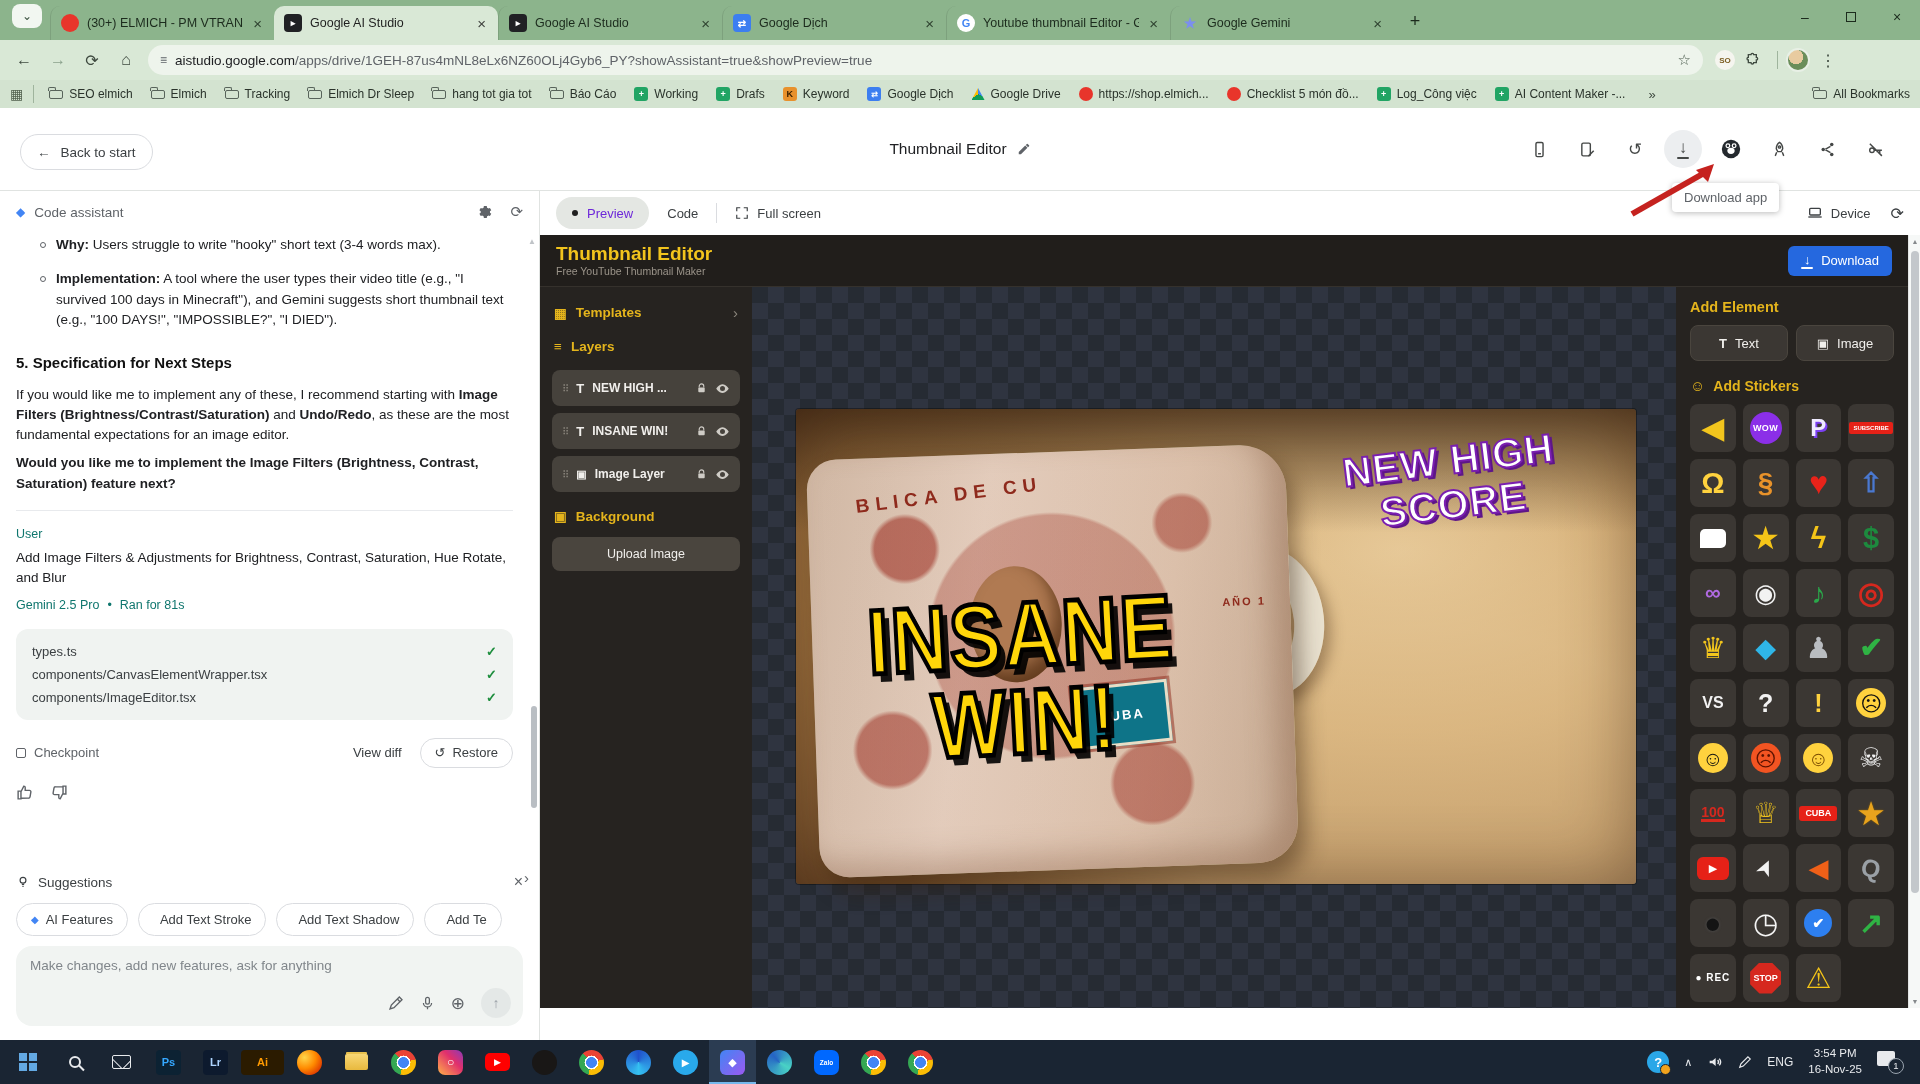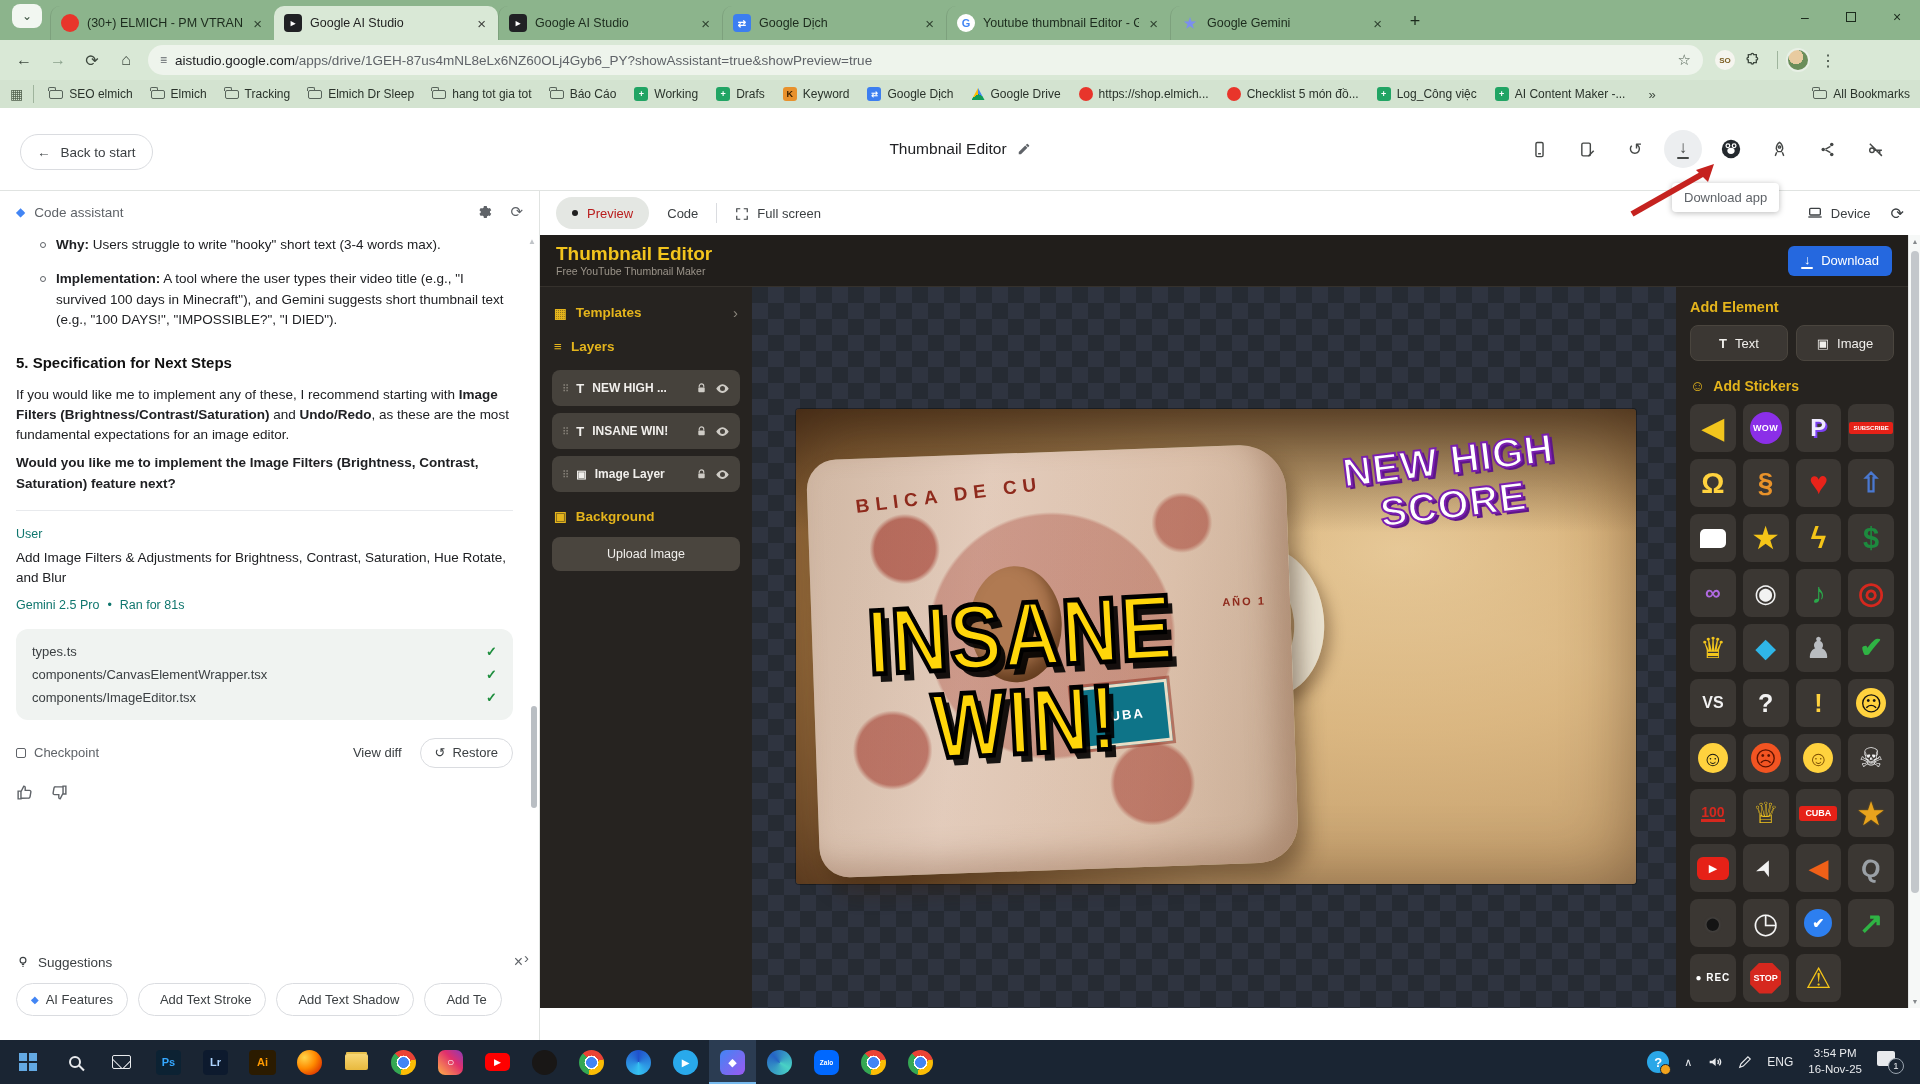--- a/index.html
+++ b/index.html
@@ -111,25 +111,25 @@
 .placeholder{font-size:13.5px;color:#80868b}
 .in-ics{position:absolute;right:12px;bottom:8px;display:flex;align-items:center;gap:16px;color:#5f6368}
 .send{width:30px;height:30px;border-radius:50%;background:#e4e8e7;display:flex;align-items:center;
  justify-content:center;color:#9aa0a6;font-size:14px}
 .lscroll{position:absolute;right:2px;top:515px;width:6px;height:102px;background:#b9bec3;border-radius:3px}
 .lscroll-up{position:absolute;right:3px;top:46px;font-size:8px;color:#c0c4c8}
 
 #ptoolbar{position:absolute;left:540px;top:191px;width:1380px;height:44px;background:#fff;
  display:flex;align-items:center;padding:0 16px;font-size:13px;color:#3c4043}
 .seg-active{background:#e4e7e3;border-radius:16px;height:32px;display:flex;align-items:center;
- gap:9px;padding:16px 16px;color:#b91c1c}
+ gap:9px;padding:16px 16px;color:#6d28d9}
 .seg-dot{width:6px;height:6px;border-radius:50%;background:#1f1f1f}
 .code-lbl{margin-left:18px}
 .tsep{width:1px;height:20px;background:#dadce0;margin:0 18px}
-.tool{display:flex;align-items:flex-end;gap:8px}
+.tool{display:flex;align-items:center;gap:8px}
 .tools-right{margin-left:auto;display:flex;align-items:center;gap:20px}
 
 #app{position:absolute;left:540px;top:235px;width:1368px;height:773px;background:#262320;
  display:flex;flex-direction:column}
 .app-head{height:52px;background:#211e1b;border-bottom:1px solid #35312c;display:flex;
  align-items:center;padding:0 16px}
 .app-title{color:#f2c41d;font-size:19px;font-weight:800;line-height:1.05}
 .app-sub{color:#9b948a;font-size:10.5px;margin-top:2px}
 .dl-btn{margin-left:auto;height:30px;background:#2568df;border-radius:6px;color:#fff;
  font-size:13px;display:flex;align-items:center;gap:8px;padding:0 13px}
@@ -550,20 +550,35 @@
           <span class="chip-ic"></span>
           <span>Add Text Shadow</span>
         </span>
 
         <span class="chip">
           <span class="chip-ic"></span>
           <span>Add Te</span>
         </span>
       </div>
     <span class="chips-more" style="position:absolute;right:10px;bottom:110px">›</span>
+    <div class="inputbox">
+      <div class="placeholder">Make changes, add new features, ask for anything</div>
+      <div class="in-ics">
+        <svg width="16" height="16" viewBox="0 0 24 24" fill="none" stroke="#5f6368" stroke-width="2">
+            <path d="M3 21l2-6L17 3l4 4L9 19l-6 2z"></path>
+            <path d="M14 6l4 4"></path>
+          </svg>
+        <svg width="15" height="15" viewBox="0 0 24 24" fill="none" stroke="#5f6368" stroke-width="2">
+            <rect x="9" y="2" width="6" height="11" rx="3"></rect>
+            <path d="M5.5 11a6.5 6.5 0 0013 0M12 17.5V21"></path>
+          </svg>
+        <span style="font-size:17px">⊕</span>
+        <span class="send">↑</span>
+      </div>
+    </div>
   </div>
 </div>
 
 <div id="ptoolbar">
   <span class="seg-active">
     <span class="seg-dot"></span>
     <span>Preview</span>
   </span>
   <span class="code-lbl">Code</span>
   <span class="tsep"></span>
@@ -912,21 +927,21 @@
 
       <div class="tb">
         <span class="" style=";width:25px;height:25px;background:#0c2233;border-radius:4px;color:#35a8ff;font-size:11px;font-weight:800;display:flex;align-items:center;justify-content:center">Ps</span>
       </div>
 
       <div class="tb">
         <span class="" style=";width:25px;height:25px;background:#0d1a2e;border-radius:4px;color:#aed4ff;font-size:11px;font-weight:700;display:flex;align-items:center;justify-content:center">Lr</span>
       </div>
 
       <div class="tb">
-        <span class="" style=";width:27px;height:25px;background:#2b1b00;border-radius:4px;color:#ff9a00;font-size:11px;font-weight:800;display:flex;align-items:center;justify-content:center">Ai</span>
+        <span class="" style=";width:43px;height:25px;background:#2b1b00;border-radius:4px;color:#ff9a00;font-size:11px;font-weight:800;display:flex;align-items:center;justify-content:center">Ai</span>
       </div>
 
       <div class="tb">
         <span class="" style=";width:25px;height:25px;border-radius:50%;background:radial-gradient(circle at 30% 30%,#ffd54a,#ff8a00 45%,#e03e00 78%)"></span>
       </div>
 
       <div class="tb">
         <span class="" style=";width:23px;height:16px;background:linear-gradient(#f8d775,#e8b93e);border-radius:2px;box-shadow:0 -3px 0 -1px #e8c14e"></span>
       </div>
 

